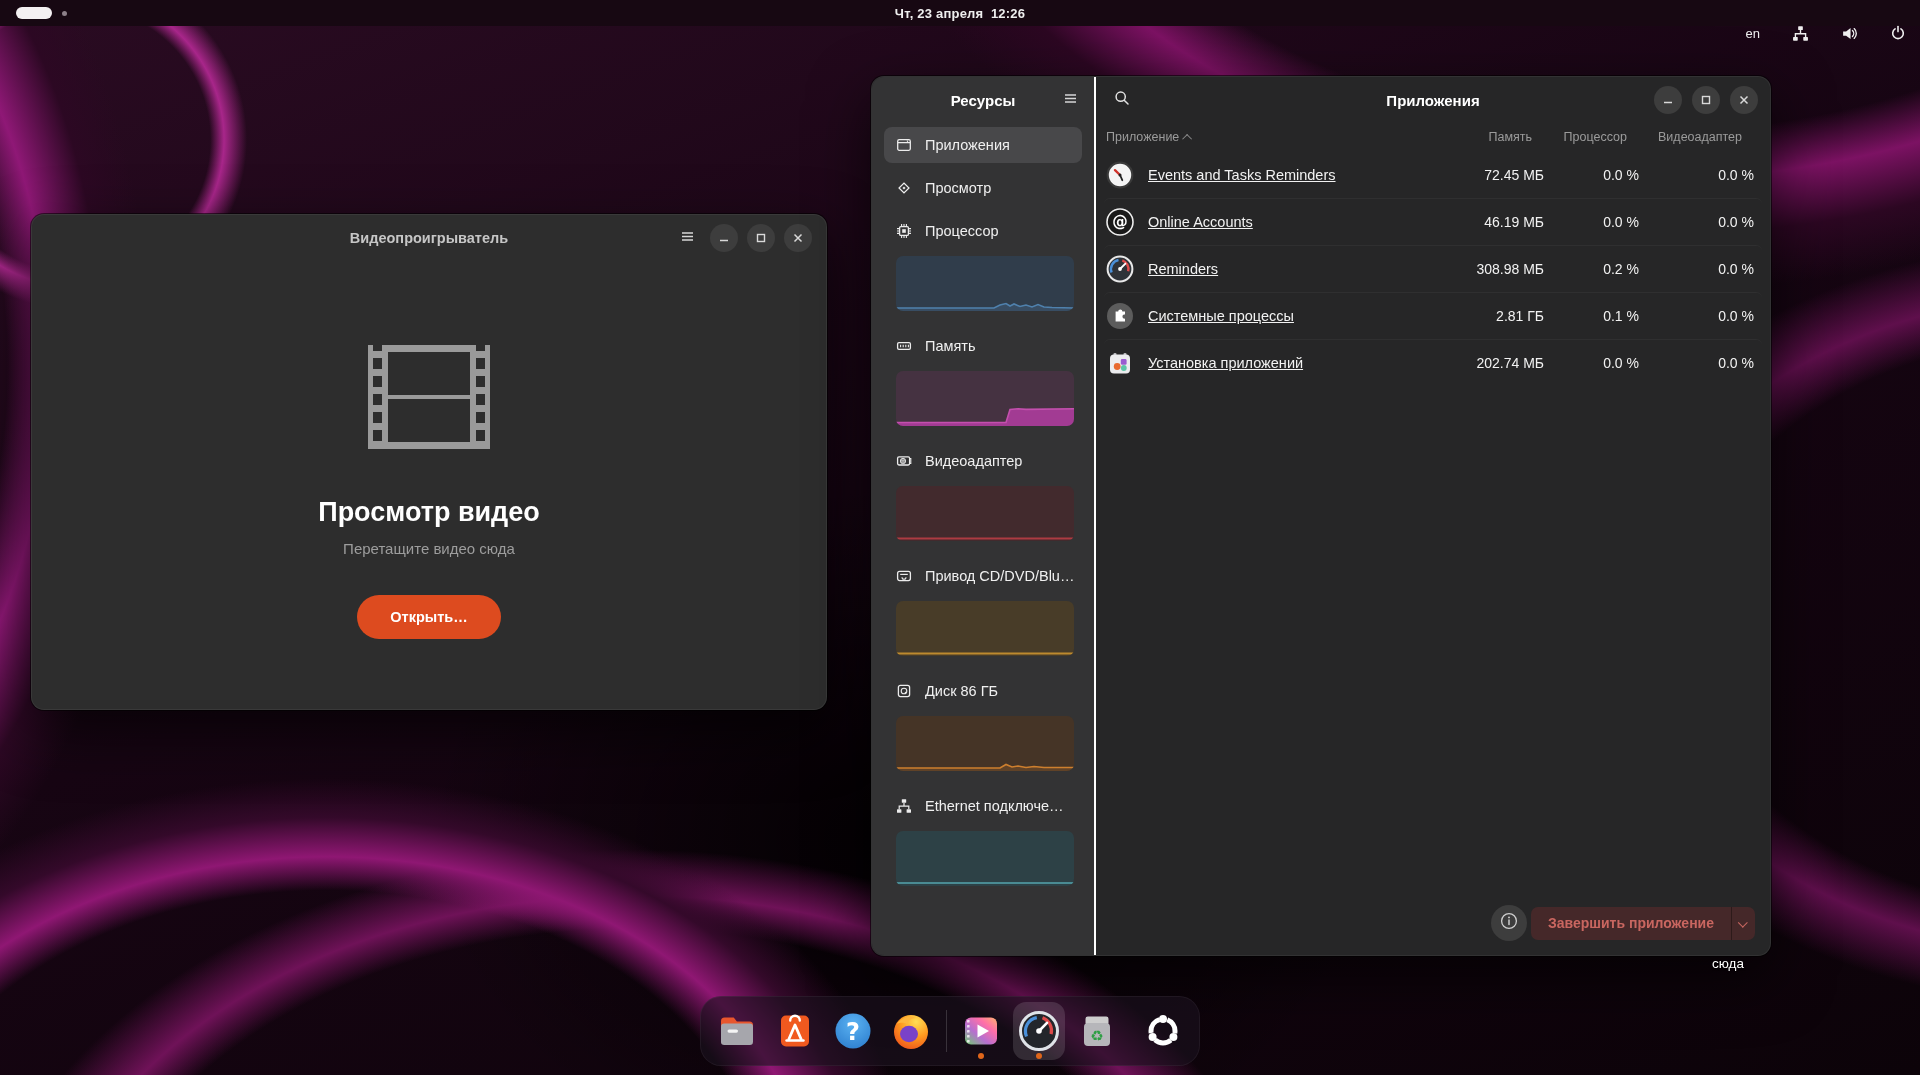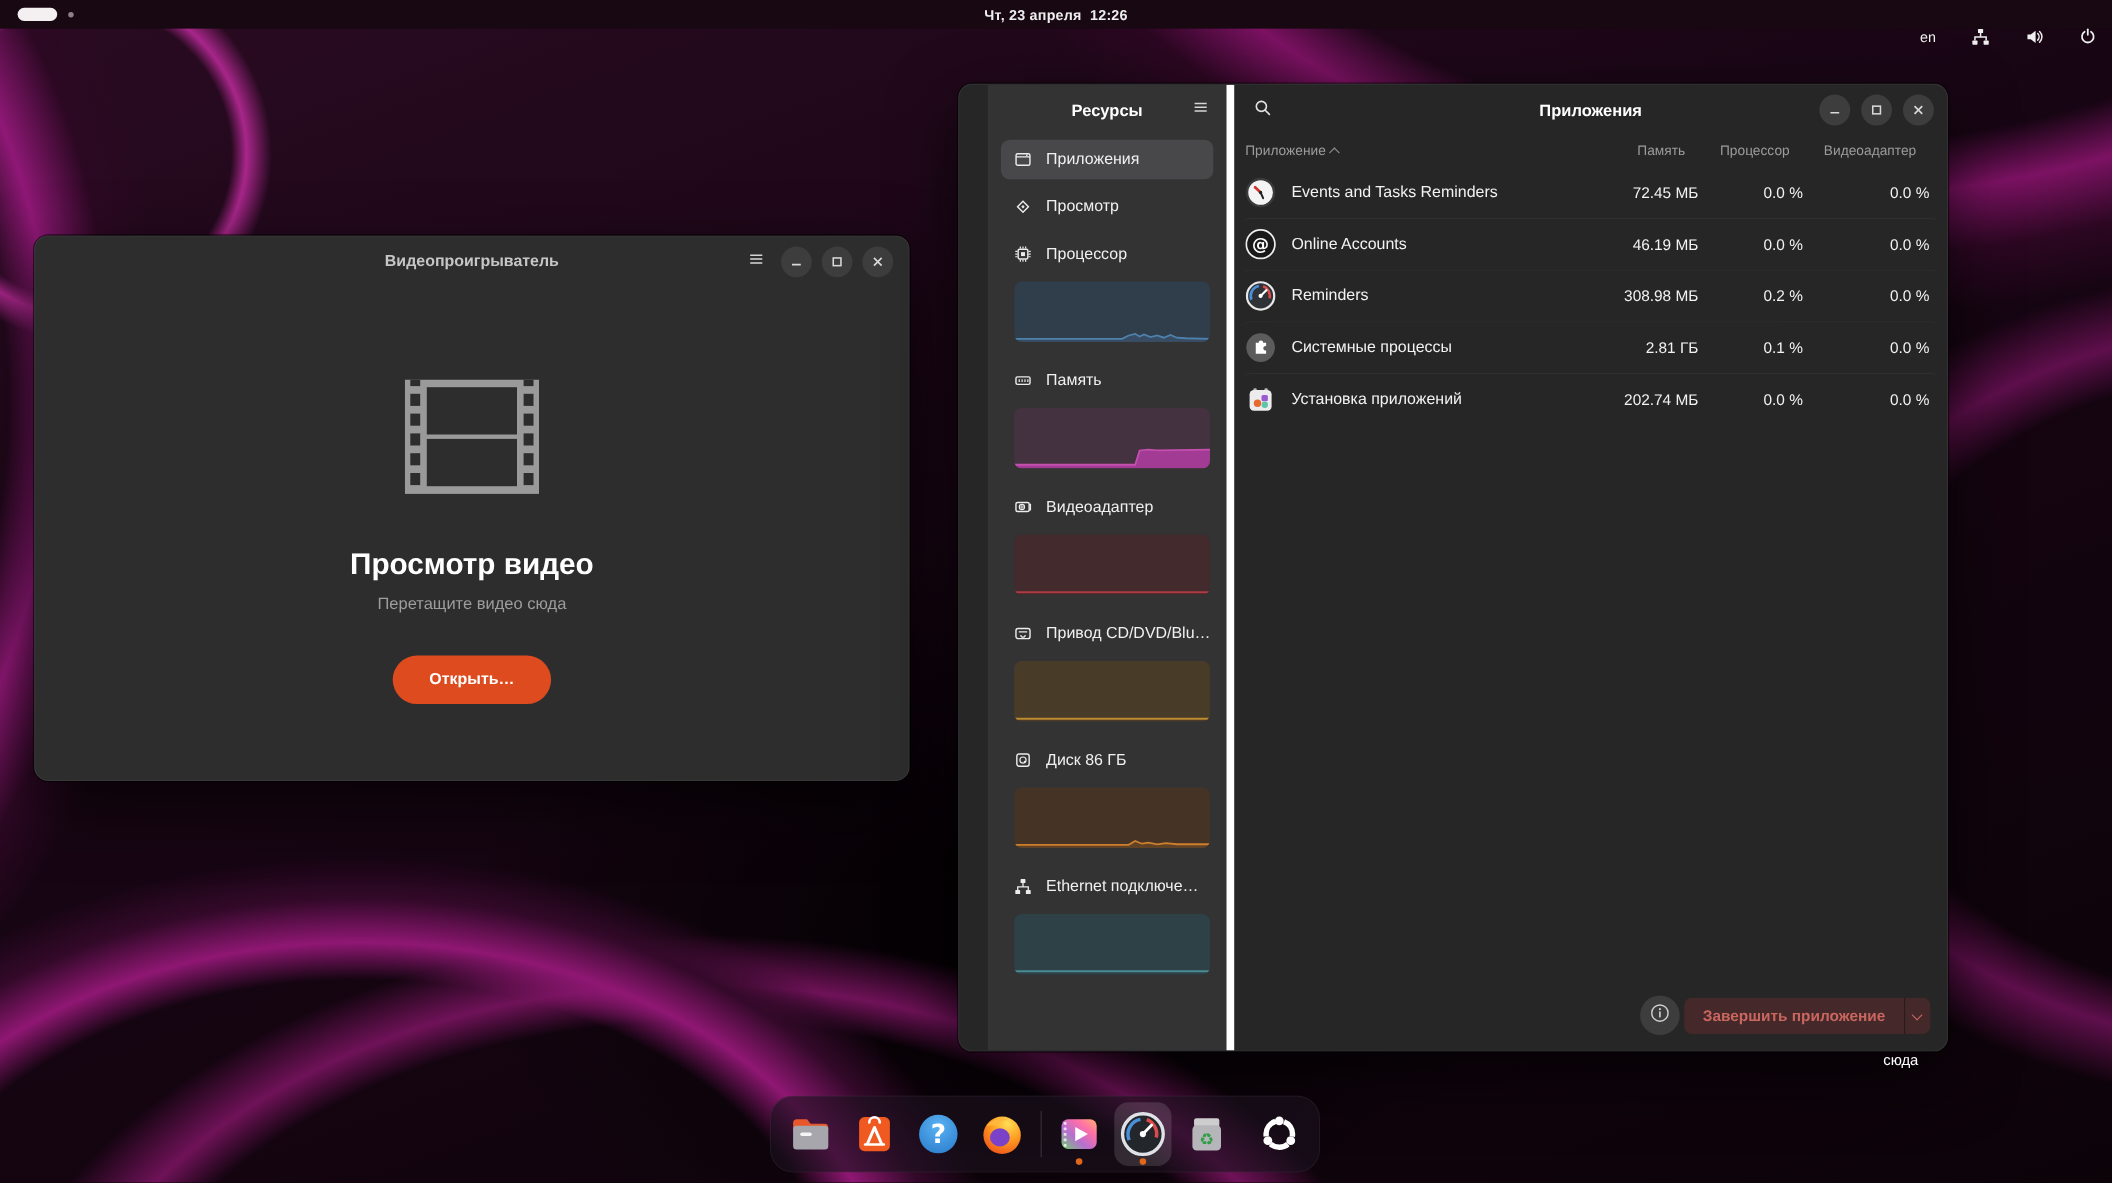--- a/index.html
+++ b/index.html
@@ -42,21 +42,21 @@
   .flat-btn { width:28px; height:28px; display:flex; align-items:center; justify-content:center; cursor:pointer; border-radius:50%; }
   .vp-body { display:flex; flex-direction:column; align-items:center; }
   .film { margin-top:84px; }
   .vp-heading { margin-top:44px; color:#fff; font-size:27px; font-weight:bold; }
   .vp-sub { margin-top:12px; color:#9d9d9d; font-size:15px; }
   .open-btn { margin-top:38px; width:144px; height:44px; border:none; border-radius:22px; background:#dd4b1f;
     color:#fff; font-size:14.5px; font-weight:bold; font-family:inherit; cursor:pointer; }
 
   
   .res { left:871px; top:76px; width:900px; height:880px; background:#262627; border:1px solid rgba(255,255,255,.06); display:flex; overflow:hidden; }
-  .sidebar { width:224px; background:#333334; border-right:7px solid #ffffff; display:flex; flex-direction:column;margin-left:26px; }
+  .sidebar { width:224px; background:#333334; border-right:2px solid #ffffff; display:flex; flex-direction:column; }
   .sb-header { position:relative; height:46px; display:flex; align-items:center; justify-content:center; }
   .sb-title { color:#fff; font-weight:bold; font-size:15px; }
   .sb-menu { position:absolute; right:10px; top:9px; }
   .sb-list { padding:4px 12px 0 12px; overflow:hidden; }
   .side-item { height:36px; margin-bottom:7px; border-radius:8px; display:flex; align-items:center; gap:13px; padding:0 12px; cursor:pointer; }
   .side-item.selected { background:#48484a; }
   .slabel { color:#f0f0f0; font-size:14.5px; white-space:nowrap; }
   .sicon { width:16px; height:16px; flex:0 0 16px; display:flex; }
   .graph { margin:3px 0 17px 12px; width:178px; height:55px; border-radius:7px; overflow:hidden; }
   .graph svg { display:block; width:178px; height:55px; }
@@ -77,21 +77,21 @@
   .th-name { flex:1; display:flex; align-items:center; gap:6px; }
   .sort-chevron { width:7px; height:7px; border-left:1.6px solid #8a8a8a; border-top:1.6px solid #8a8a8a; transform:rotate(45deg) translateY(2px); }
   .th-num { text-align:right; }
   .w-mem { width:120px; } .w-cpu { width:95px; } .w-gpu { width:115px; }
 
   .rows { padding:0 8px 0 8px; }
   .row { display:flex; align-items:center; height:47px; padding:0 8px 0 2px; border-radius:6px; cursor:default; }
   .row + .row { border-top:1px solid rgba(255,255,255,.045); }
   .row-icon { width:28px; height:28px; flex:0 0 28px; margin-right:14px; }
   .row-icon svg { display:block; }
-  .cell-name { flex:1; color:#f2f2f2; font-size:14.5px; }
+  .cell-name { flex:1; color:#f2f2f2; font-size:14.5px;text-decoration:underline; }
   .cell-num { color:#f2f2f2; font-size:14px; text-align:right; }
 
   .res-footer { position:absolute; bottom:0; left:0; right:0; height:64px; display:flex; align-items:center; justify-content:flex-end; gap:4px; padding:0 15px; }
   .info-btn { width:36px; height:36px; border-radius:50%; background:#3d3d3d; display:flex; align-items:center; justify-content:center; cursor:pointer; }
   .kill-btn { display:flex; align-items:stretch; height:33px; border-radius:7px; overflow:hidden; cursor:pointer; }
   .kill-main { background:#452829; color:#c96660; font-size:14px; font-weight:bold; display:flex; align-items:center; padding:0 17px; }
   .kill-arrow { background:#452829; border-left:1px solid rgba(0,0,0,.35); width:24px; display:flex; align-items:center; justify-content:center; }
   .kill-chevron { width:7px; height:7px; border-left:1.8px solid #c96660; border-bottom:1.8px solid #c96660; transform:rotate(-45deg) translateY(-1px); }
 
   

